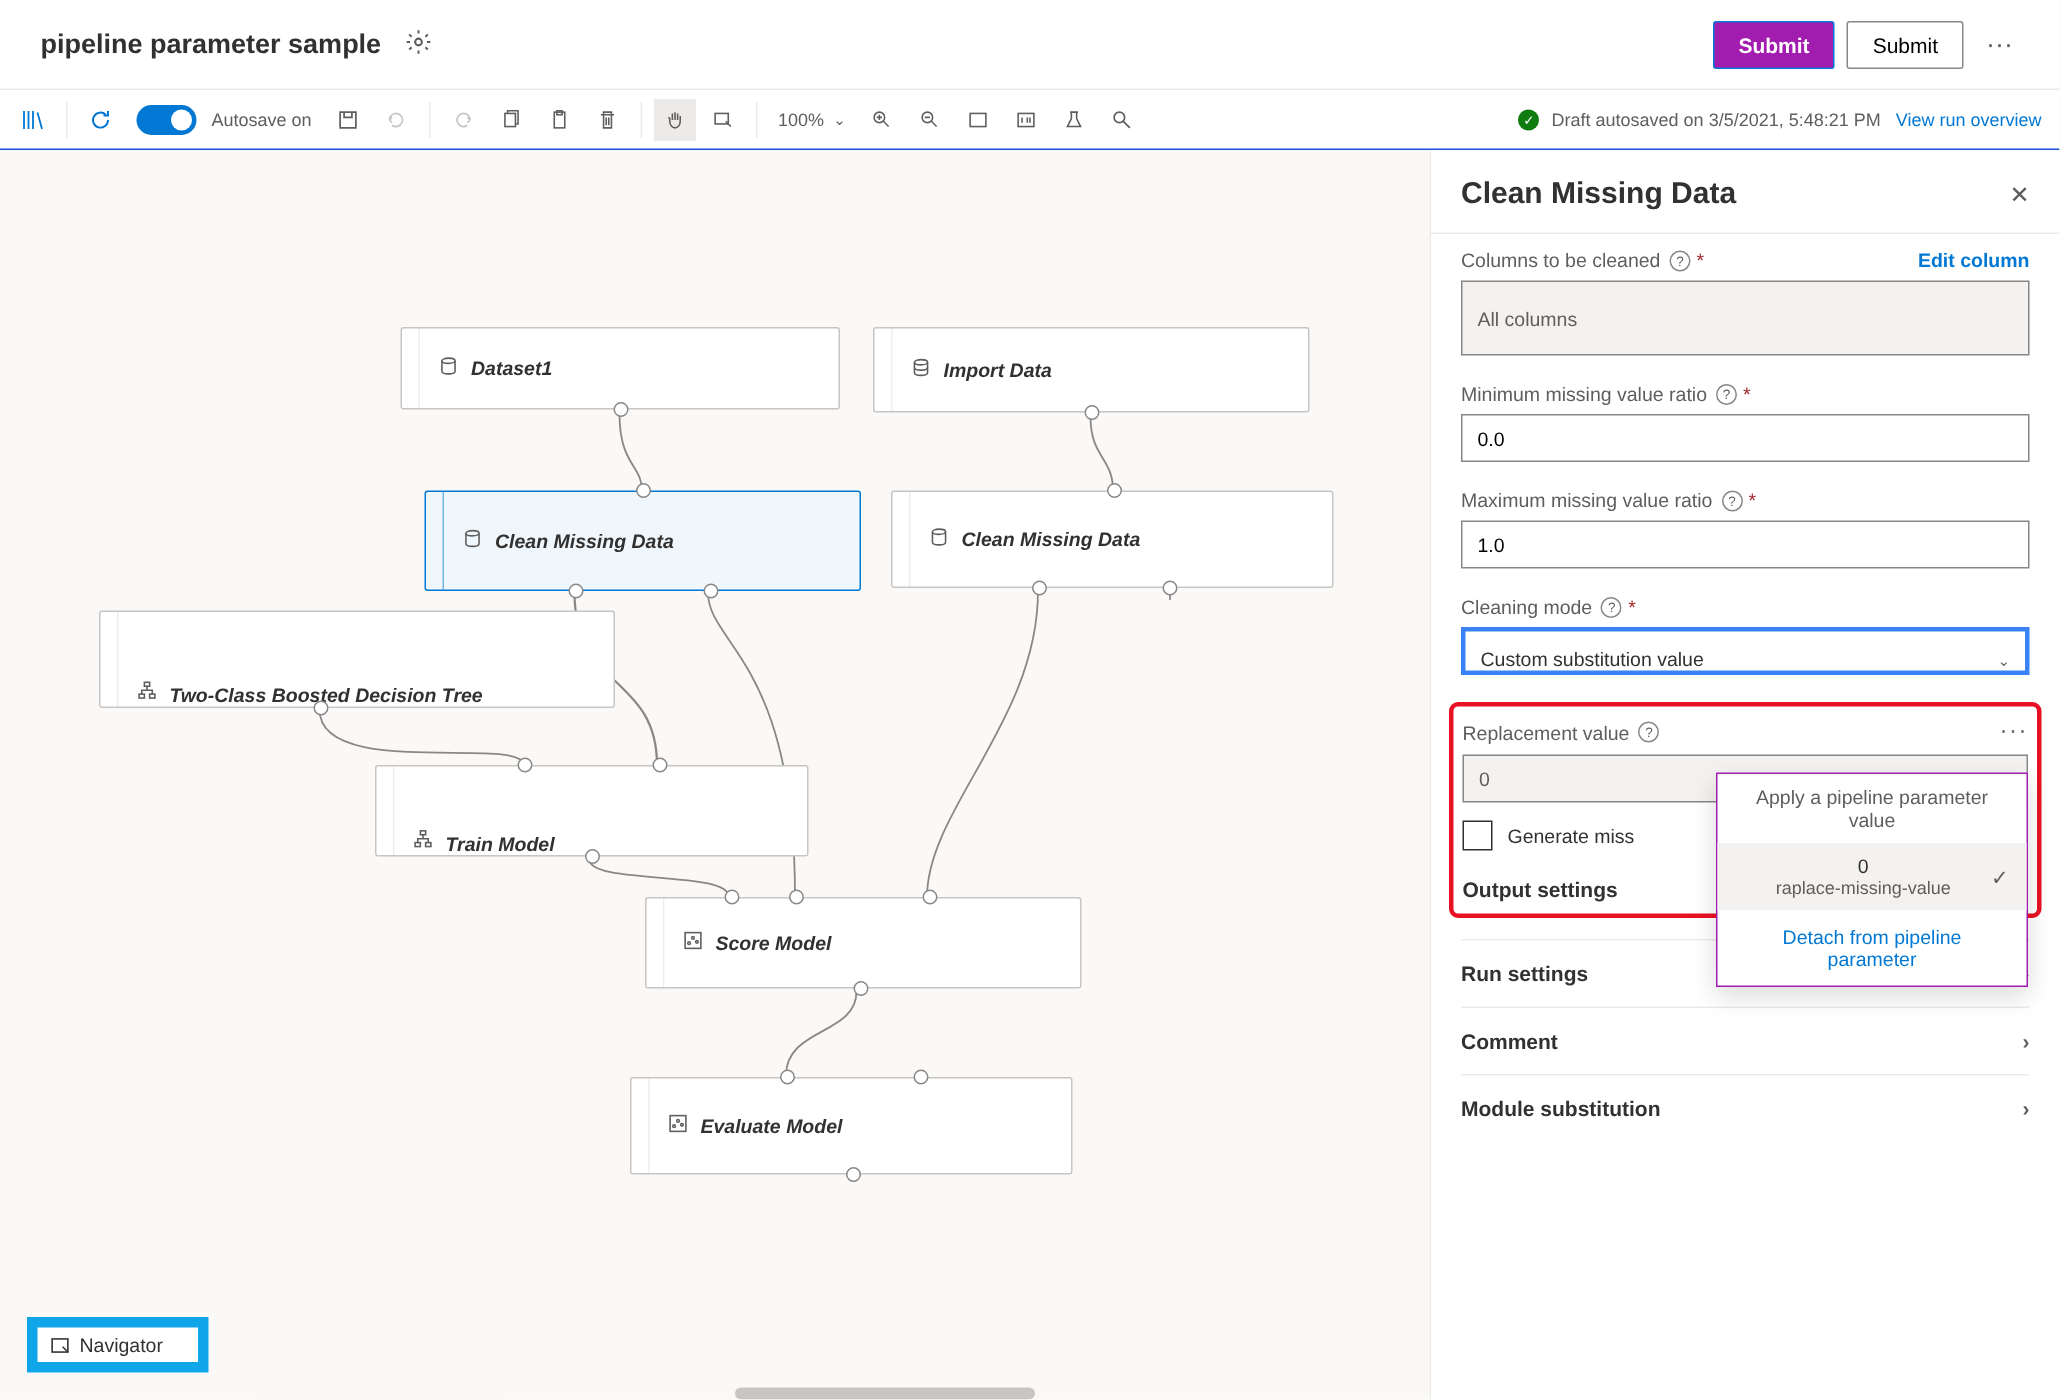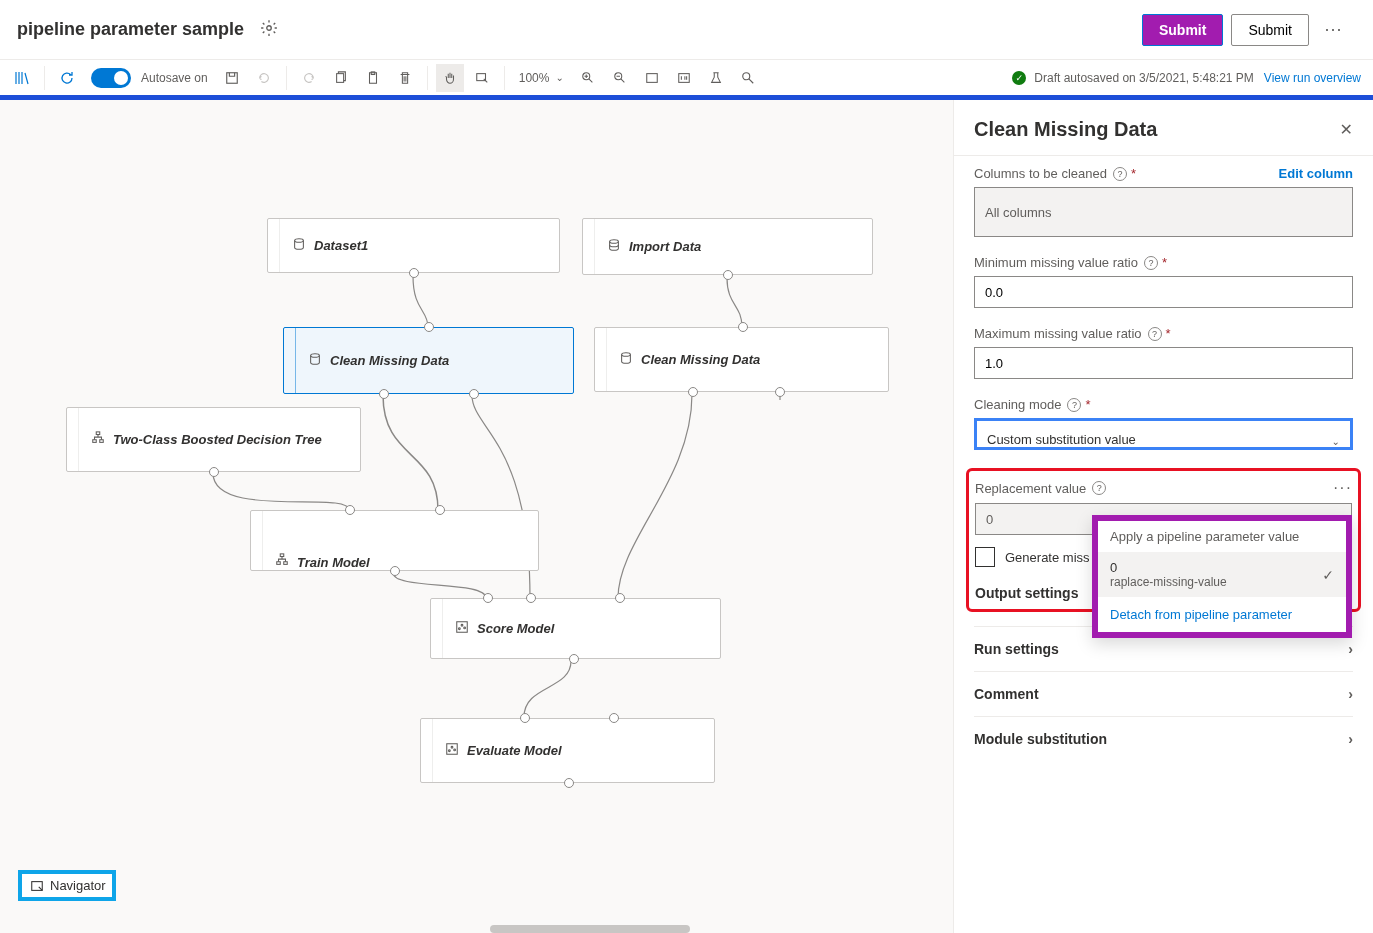--- a/index.html
+++ b/index.html
@@ -12,21 +12,21 @@
     width: 1373px;
     height: 933px;
     position: relative;
   }
 
   
   .header {
     height: 60px;
     display: flex;
     align-items: center;
-    padding: 0 24px 0 17px;
+    padding: 0 24px 0 27px;
     border-bottom: 1px solid #edebe9;
   }
   .title { font-size: 18px; font-weight: 600; }
   .header .gear { margin-left: 16px; color: #605e5c; }
   .header-spacer { flex: 1; }
   .btn {
     height: 32px;
     padding: 0 16px;
     font-size: 14px;
     border-radius: 2px;
@@ -50,21 +50,21 @@
     cursor: pointer;
     font-size: 18px;
     color: #605e5c;
   }
 
   
   .toolbar {
     height: 40px;
     display: flex;
     align-items: center;
-    border-bottom: 5px solid #1d4ed8;
+    border-bottom: 1px solid #1d4ed8;
     padding: 0 12px 0 8px;
     gap: 4px;
     font-size: 12px;
   }
   .toolbar .sep { width: 1px; height: 24px; background: #edebe9; margin: 0 4px; }
   .tb-btn {
     width: 28px; height: 28px;
     display: inline-flex; align-items: center; justify-content: center;
     color: #605e5c;
     cursor: pointer;
@@ -133,24 +133,24 @@
   .node-label { font-size: 13px; font-weight: 600; color: #323130; }
   .port {
     position: absolute;
     width: 10px; height: 10px;
     border: 1px solid #8a8886;
     border-radius: 50%;
     background: #fff;
   }
   .navigator {
     position: absolute;
-    left: 18px; bottom: 32px;
-    border: 4px solid #0ea5e9;
-    background: #fff;
-    padding: 4px 6px 4px 8px;
+    left: 18px; bottom: 18px;
+    border: 7px solid #0ea5e9;
+    background: #fff;
+    padding: 4px 23px 4px 8px;
     font-size: 13px;
     display: flex;
     align-items: center;
     gap: 6px;
     cursor: pointer;
   }
 
   
   .side-panel {
     position: absolute;
@@ -223,25 +223,26 @@
     width: 20px; height: 20px;
     border: 1px solid #323130;
     cursor: pointer;
   }
 
   
   .popup {
     position: absolute;
     right: 0;
     top: 36px;
-    width: 260px;
-    background: #fff;
-    border: 6px solid #a21caf;
+    width: 208px;
+    background: #fff;
+    border: 1px solid #a21caf;
     box-shadow: 0 6px 16px rgba(0,0,0,0.15);
     z-index: 10;
+    text-align: center;
   }
   .popup-hdr { padding: 8px 12px; color: #605e5c; font-size: 13px; }
   .popup-item {
     padding: 8px 12px;
     display: flex;
     align-items: center;
     cursor: pointer;
   }
   .popup-item.curr { background: #f3f2f1; }
   .popup-item .col { flex: 1; }
@@ -446,21 +447,21 @@
     <span class="icon"><svg width="14" height="14" viewBox="0 0 16 16" fill="none" stroke="currentColor" stroke-width="1.2">
           <ellipse cx="8" cy="4" rx="5" ry="2"></ellipse>
           <path d="M3 4v8c0 1.1 2.2 2 5 2s5-.9 5-2V4"></path>
         </svg></span>
     <span class="node-label">Clean Missing Data</span>
     <div class="port" style="left:143px; top:-6px;"></div>
     <div class="port" style="left:93px; bottom:-6px;"></div>
     <div class="port" style="left:180px; bottom:-6px;"></div>
   </div>
 
-  <div class="node" style="left:66px; top:307px; width:295px; height:65px;">
+  <div class="node" style="left:66px; top:307px; width:344px; height:65px;align-items:flex-end;">
     <div class="node-handle"></div>
     <span class="icon"><svg width="14" height="14" viewBox="0 0 16 16" fill="none" stroke="currentColor" stroke-width="1.2">
           <rect x="6" y="1" width="4" height="3"></rect>
           <rect x="2" y="10" width="4" height="3"></rect>
           <rect x="10" y="10" width="4" height="3"></rect>
           <path d="M8 4v3M8 7H4v3M8 7h4v3"></path>
         </svg></span>
     <span class="node-label">Two-Class Boosted Decision Tree</span>
     <div class="port" style="left:142px; bottom:-6px;"></div>
   </div>

